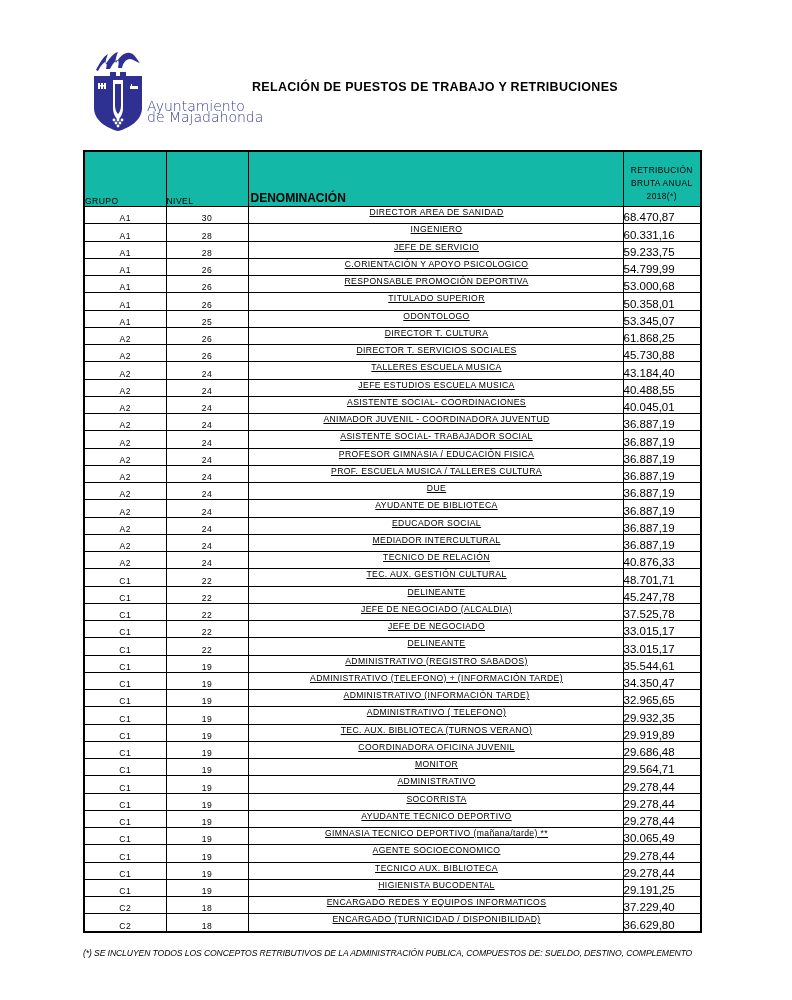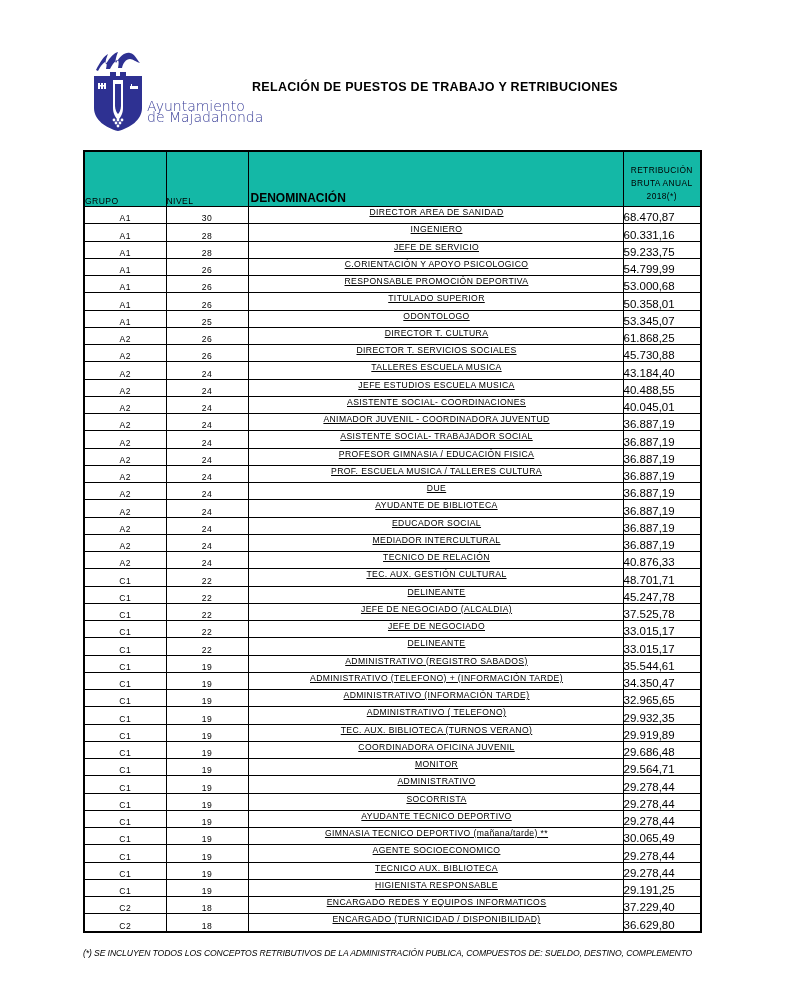--- a/index.html
+++ b/index.html
@@ -307,21 +307,21 @@
       </tr>
       <tr>
         <td class="c-grupo">C1</td>
         <td class="c-nivel">19</td>
         <td class="c-den">TECNICO AUX. BIBLIOTECA</td>
         <td class="c-ret">29.278,44</td>
       </tr>
       <tr>
         <td class="c-grupo">C1</td>
         <td class="c-nivel">19</td>
-        <td class="c-den">HIGIENISTA RESPONSABLE</td>
+        <td class="c-den">HIGIENISTA BUCODENTAL</td>
         <td class="c-ret">29.191,25</td>
       </tr>
       <tr>
         <td class="c-grupo">C2</td>
         <td class="c-nivel">18</td>
         <td class="c-den">ENCARGADO REDES Y EQUIPOS INFORMATICOS</td>
         <td class="c-ret">37.229,40</td>
       </tr>
       <tr>
         <td class="c-grupo">C2</td>

